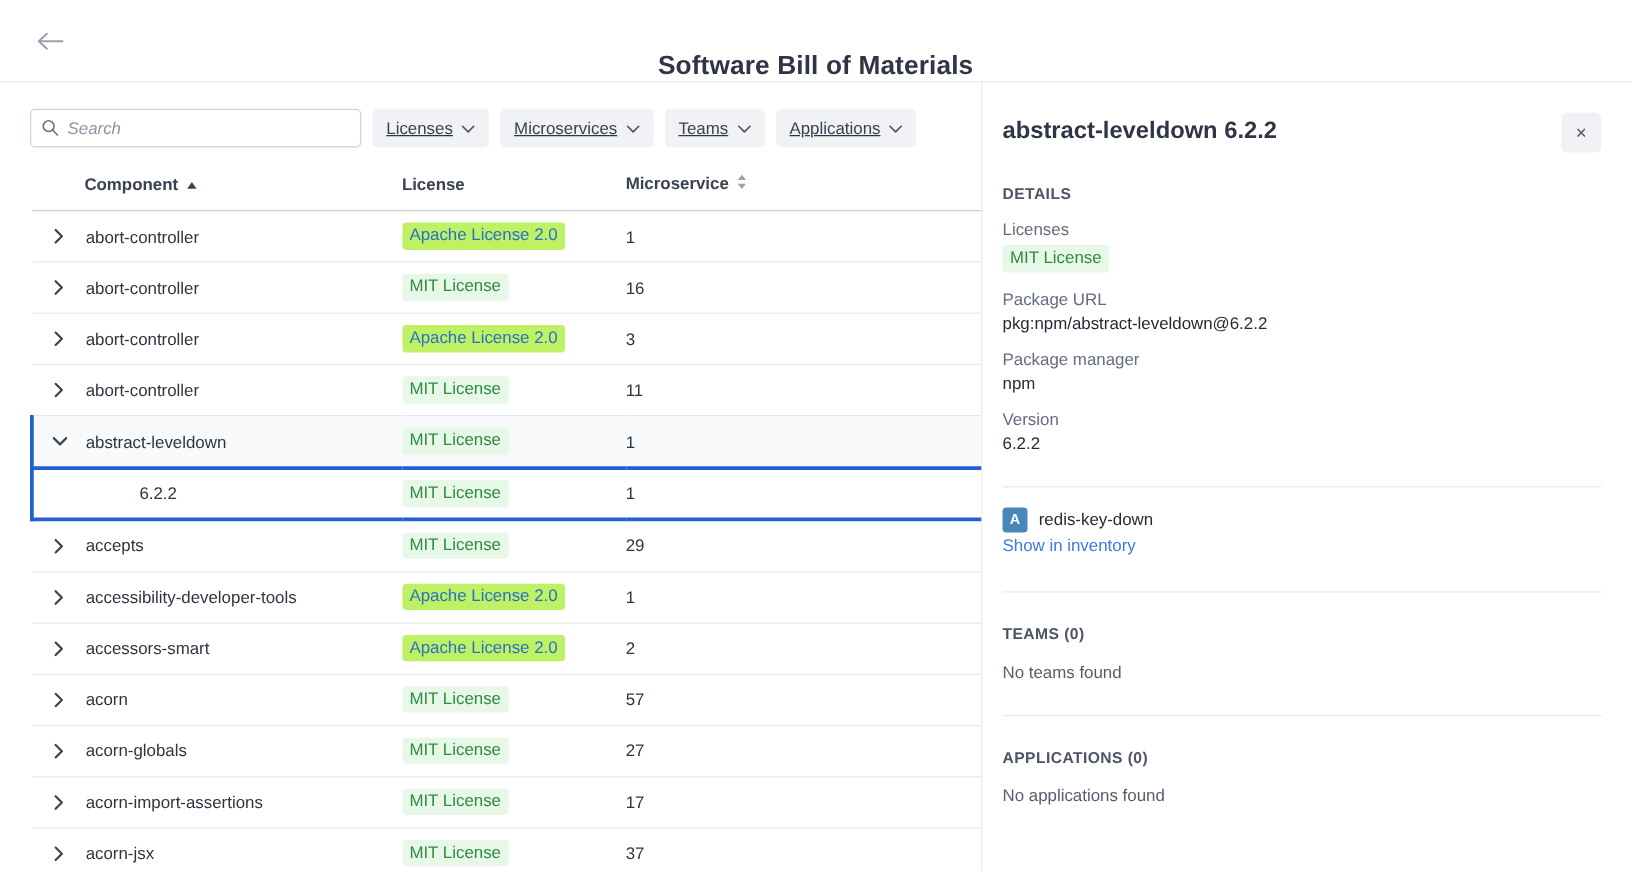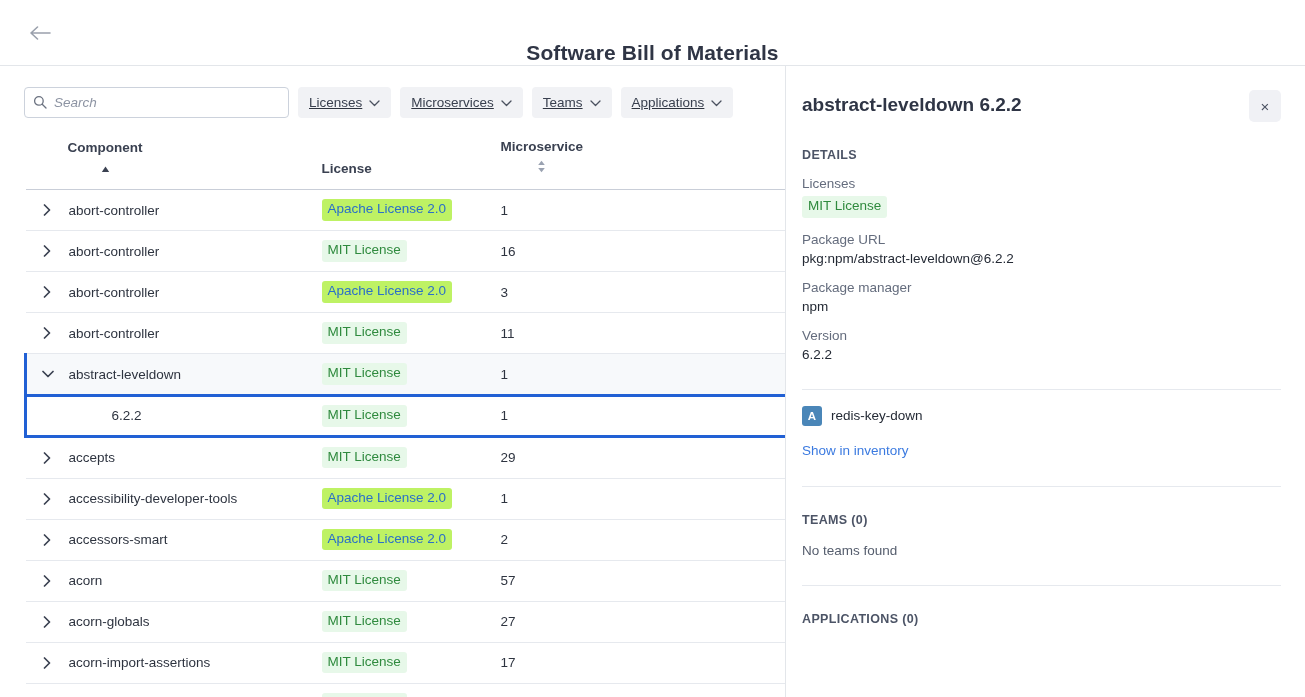--- a/index.html
+++ b/index.html
@@ -113,21 +113,21 @@
   .tbl thead th {
     text-align: left;
     font-size: 13.5px;
     font-weight: bold;
     color: #3a4151;
     padding: 0 0 13px 0;
     border-bottom: 1px solid #c9ced8;
     vertical-align: bottom;
     white-space: nowrap;
   }
-  .tbl thead th .hd { display: inline-flex; align-items: center; gap: 6px; flex-direction: column; }
+  .tbl thead th .hd { display: inline-flex; gap: 6px; }
   .tbl thead tr { box-shadow: inset 0 -4px 0 -3px #e9ecf1; }
 
   .tbl tbody td {
     padding: 0;
     height: 40.5px;
     border-bottom: 1px solid #e6e9ee;
     color: #2e3440;
     vertical-align: middle;
   }
   .tbl tbody tr:first-child td { border-top: 1px solid #e6e9ee; }
@@ -231,21 +231,21 @@
     background: #4a86b8;
     color: #fff;
     border-radius: 3px;
     font-size: 11.5px;
     font-weight: bold;
     display: flex; align-items: center; justify-content: center;
   }
   .ms-name { font-size: 13.5px; color: #242a35; }
   .link {
     display: inline-block;
-    margin-top: 17px;
+    margin-top: 3px;
     font-size: 13.5px;
     color: #3b7ae0;
     cursor: pointer;
     text-decoration: none;
   }
   .empty-txt {
     font-size: 13.5px;
     color: #555d6d;
     margin-top: 16px;
   }
@@ -542,14 +542,15 @@
     <a class="link">Show in inventory</a>
 
     <div class="divider"></div>
 
     <div class="sec-title">TEAMS (0)</div>
     <div class="empty-txt">No teams found</div>
 
     <div class="divider"></div>
 
     <div class="sec-title">APPLICATIONS (0)</div>
+    <div class="empty-txt">No applications found</div>
   </div>
 </div>
 
 </body></html>

